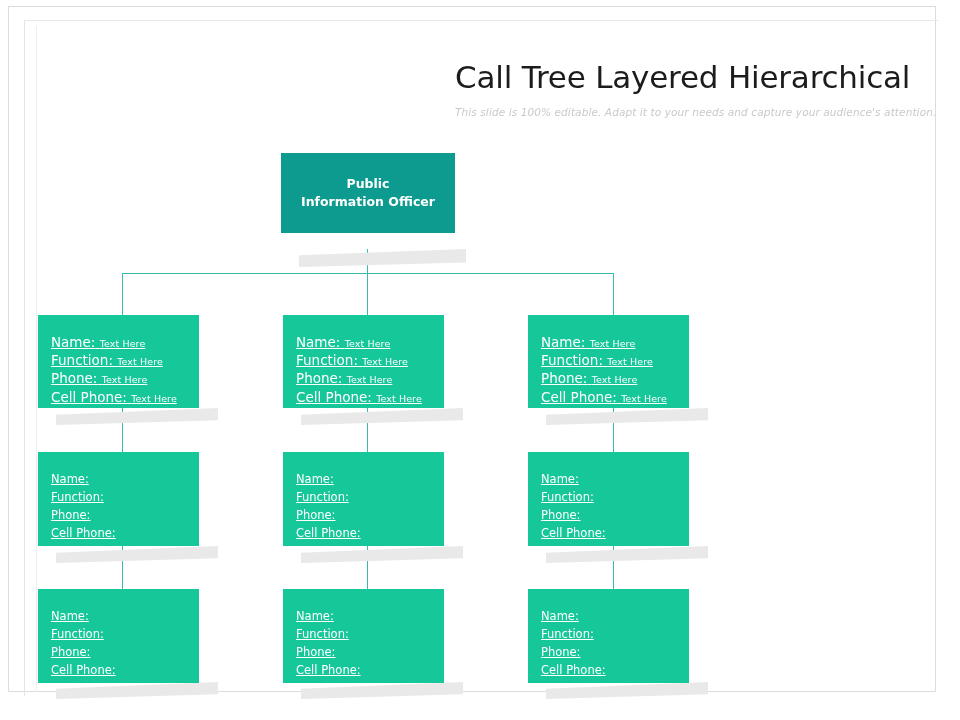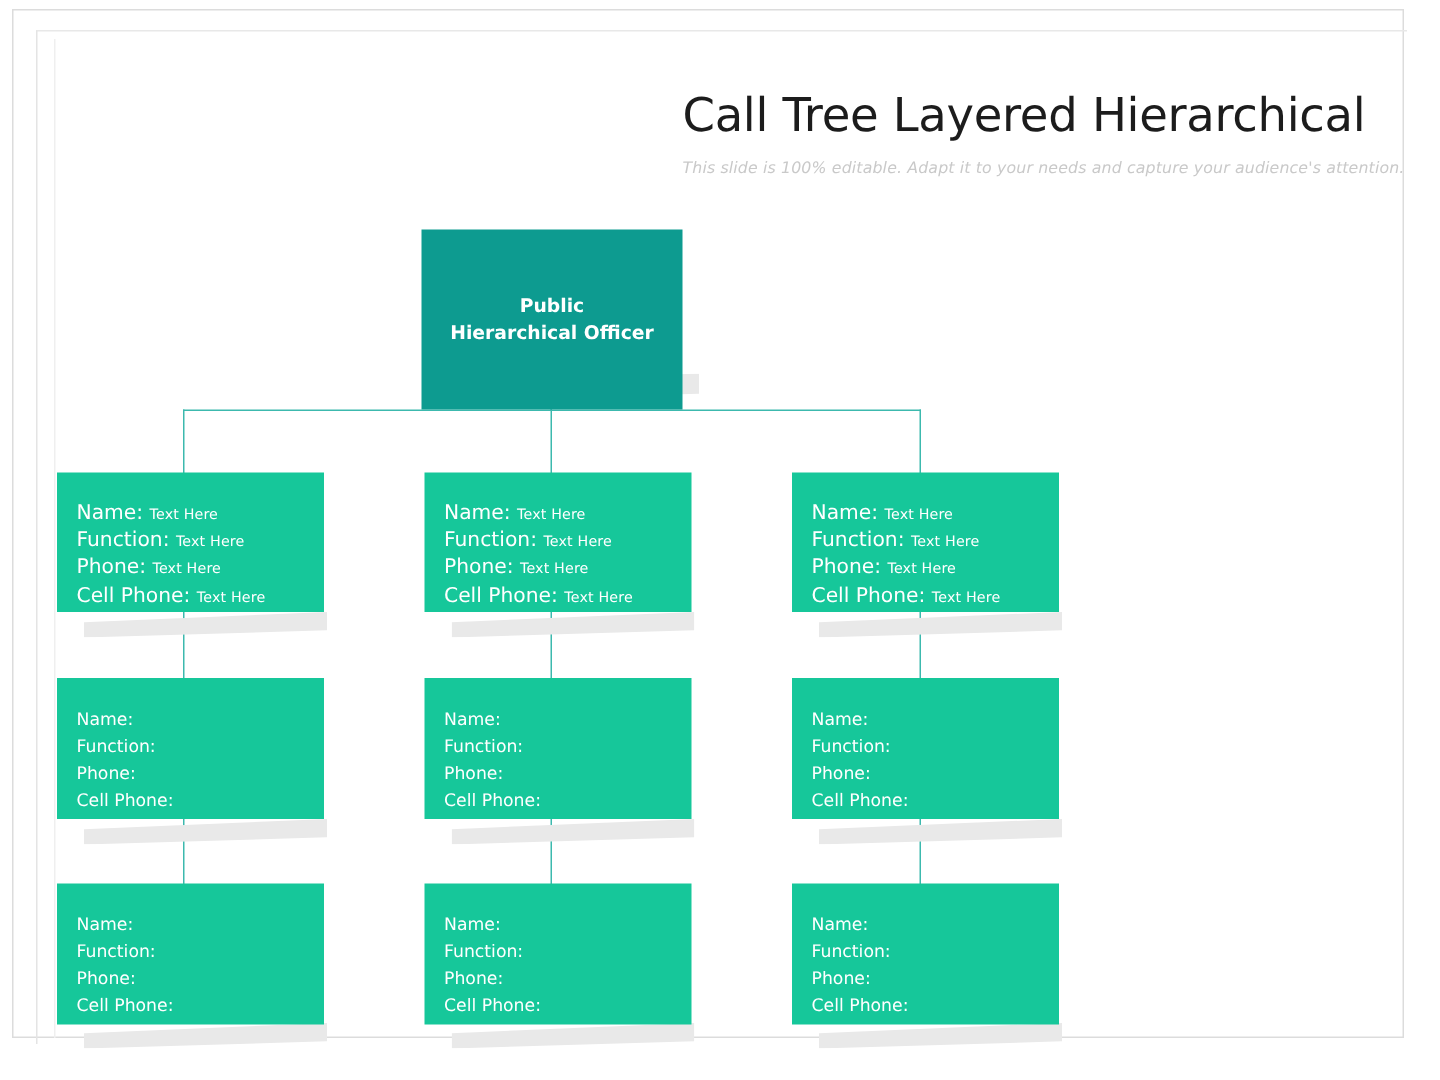--- a/index.html
+++ b/index.html
@@ -92,21 +92,21 @@
   .node-shadow {
     position: absolute;
     background: #e9e9e9;
   }
 
   
   #root-node {
     left: 281px;
     top: 153px;
     width: 174px;
-    height: 120px;
+    height: 80px;
     background: #0d9b90;
     display: flex;
     align-items: center;
     justify-content: center;
     text-align: center;
   }
   #root-node .root-label {
     font-size: 12.5px;
     font-weight: bold;
     line-height: 1.45;
@@ -115,23 +115,24 @@
   #root-shadow {
     left: 299px;
     top: 249px;
     width: 167px;
     height: 18px;
     clip-path: polygon(0% 35%, 100% 0%, 100% 75%, 0% 100%);
   }
 
   
   .child-node {
-    width: 178px;
+    width: 161px;
     background: #16c79a;
     padding: 18px 0 0 13px;
+    text-decoration: underline;
   }
   .child-node.row-a { height: 93px; }
   .child-node.row-b { height: 94px; }
 
   .field-line {
     color: #ffffff;
     line-height: 1.35;
     white-space: nowrap;
   }
   
@@ -194,21 +195,21 @@
   <div class="node-shadow child-shadow" style="left:301px; top:546px;"></div>
   <div class="node-shadow child-shadow" style="left:546px; top:546px;"></div>
 
   <div class="node-shadow child-shadow" style="left:56px; top:682px;"></div>
   <div class="node-shadow child-shadow" style="left:301px; top:682px;"></div>
   <div class="node-shadow child-shadow" style="left:546px; top:682px;"></div>
 
   <div class="node" id="root-node">
     <div class="root-label">
       <div>Public</div>
-      <div>Hierarchical Officer</div>
+      <div>Information Officer</div>
     </div>
   </div>
 
   <div class="node child-node row-a" style="left:38px; top:315px;">
     <div class="field-line">
       <span>Name:</span>
       <span class="field-val">Text Here</span>
     </div>
     <div class="field-line">
       <span>Function:</span>

